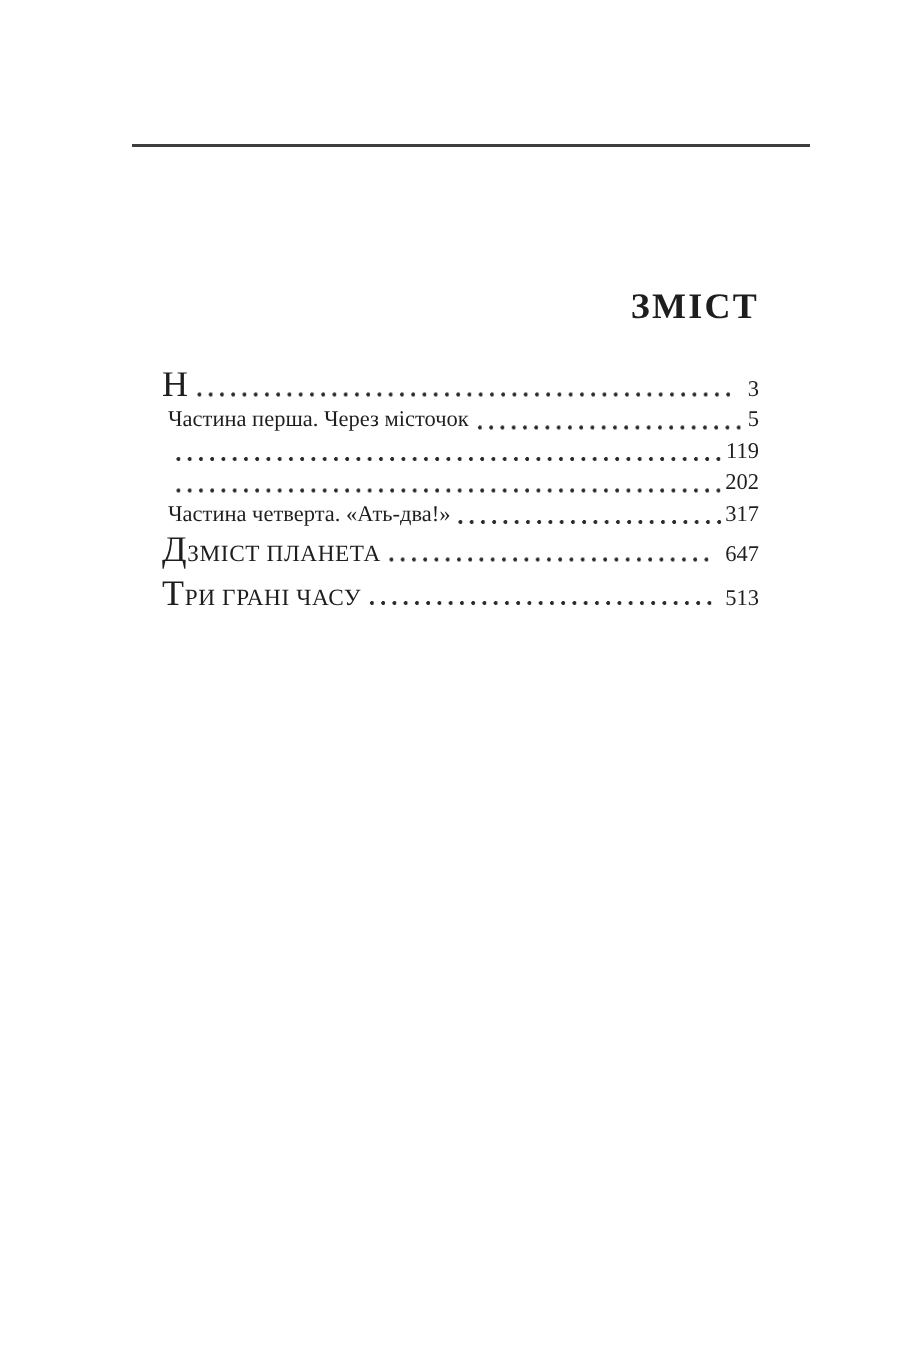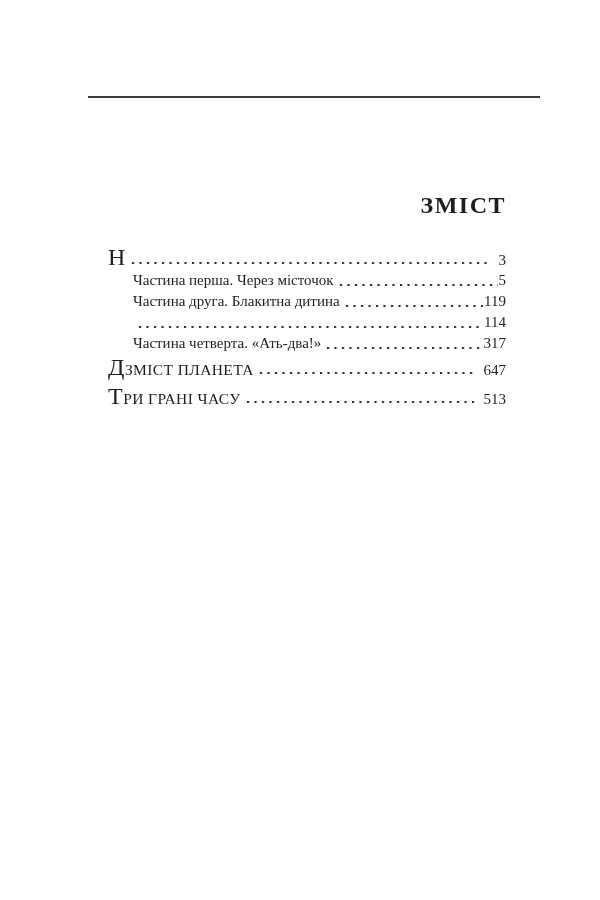--- a/index.html
+++ b/index.html
@@ -49,21 +49,21 @@
   }
   .row {
     position: absolute;
     left: 0;
     right: 0;
     display: flex;
     align-items: baseline;
     white-space: nowrap;
   }
   .row.main { height: 24px; }
-  .row.sub  { height: 19px; left: 25px; }
+  .row.sub  { height: 19px; left: 4px; }
 
   .initial {
     font-size: 24px;
     line-height: 1;
     letter-spacing: 0.5px;
   }
   .label-main {
     font-size: 15.5px;
     line-height: 1;
     letter-spacing: 0.4px;
@@ -118,28 +118,27 @@
       <span class="num">3</span>
     </div>
 
     <div class="row sub r2">
       <span class="label-sub">Частина перша. Через місточок</span>
       <span class="leader"></span>
       <span class="num">5</span>
     </div>
 
     <div class="row sub r3">
-      <span class="label-sub">Частина друга. Блакитна дитина</span>
       <span class="leader"></span>
       <span class="num">119</span>
     </div>
 
     <div class="row sub r4">
       <span class="leader"></span>
-      <span class="num">114</span>
+      <span class="num">202</span>
     </div>
 
     <div class="row sub r5">
       <span class="label-sub">Частина четверта. «Ать-два!»</span>
       <span class="leader"></span>
       <span class="num">317</span>
     </div>
 
     <div class="row main r6">
       <span class="initial">Д</span>

